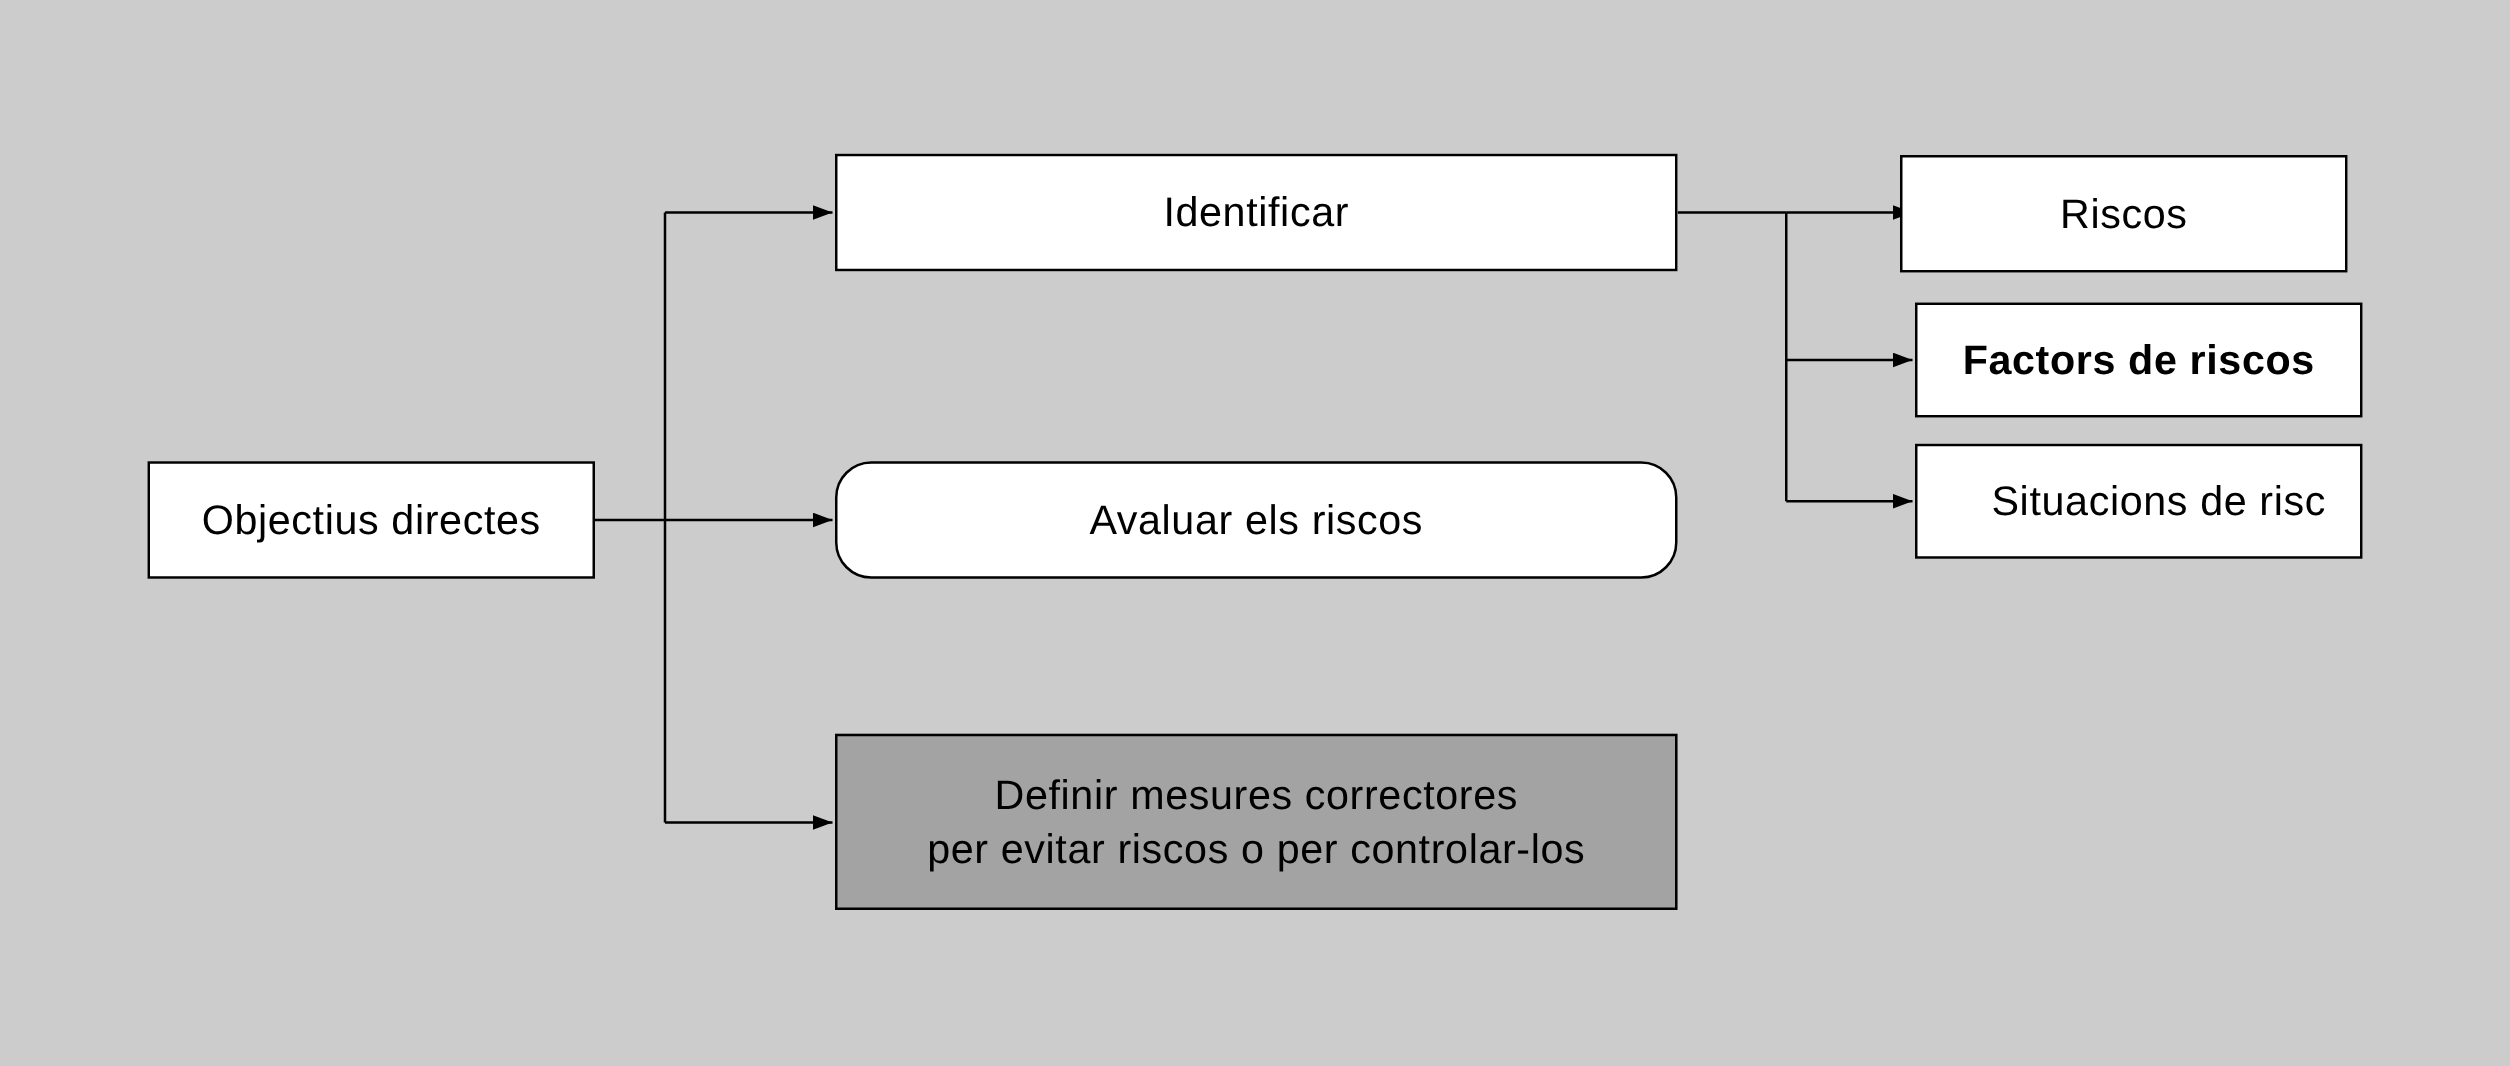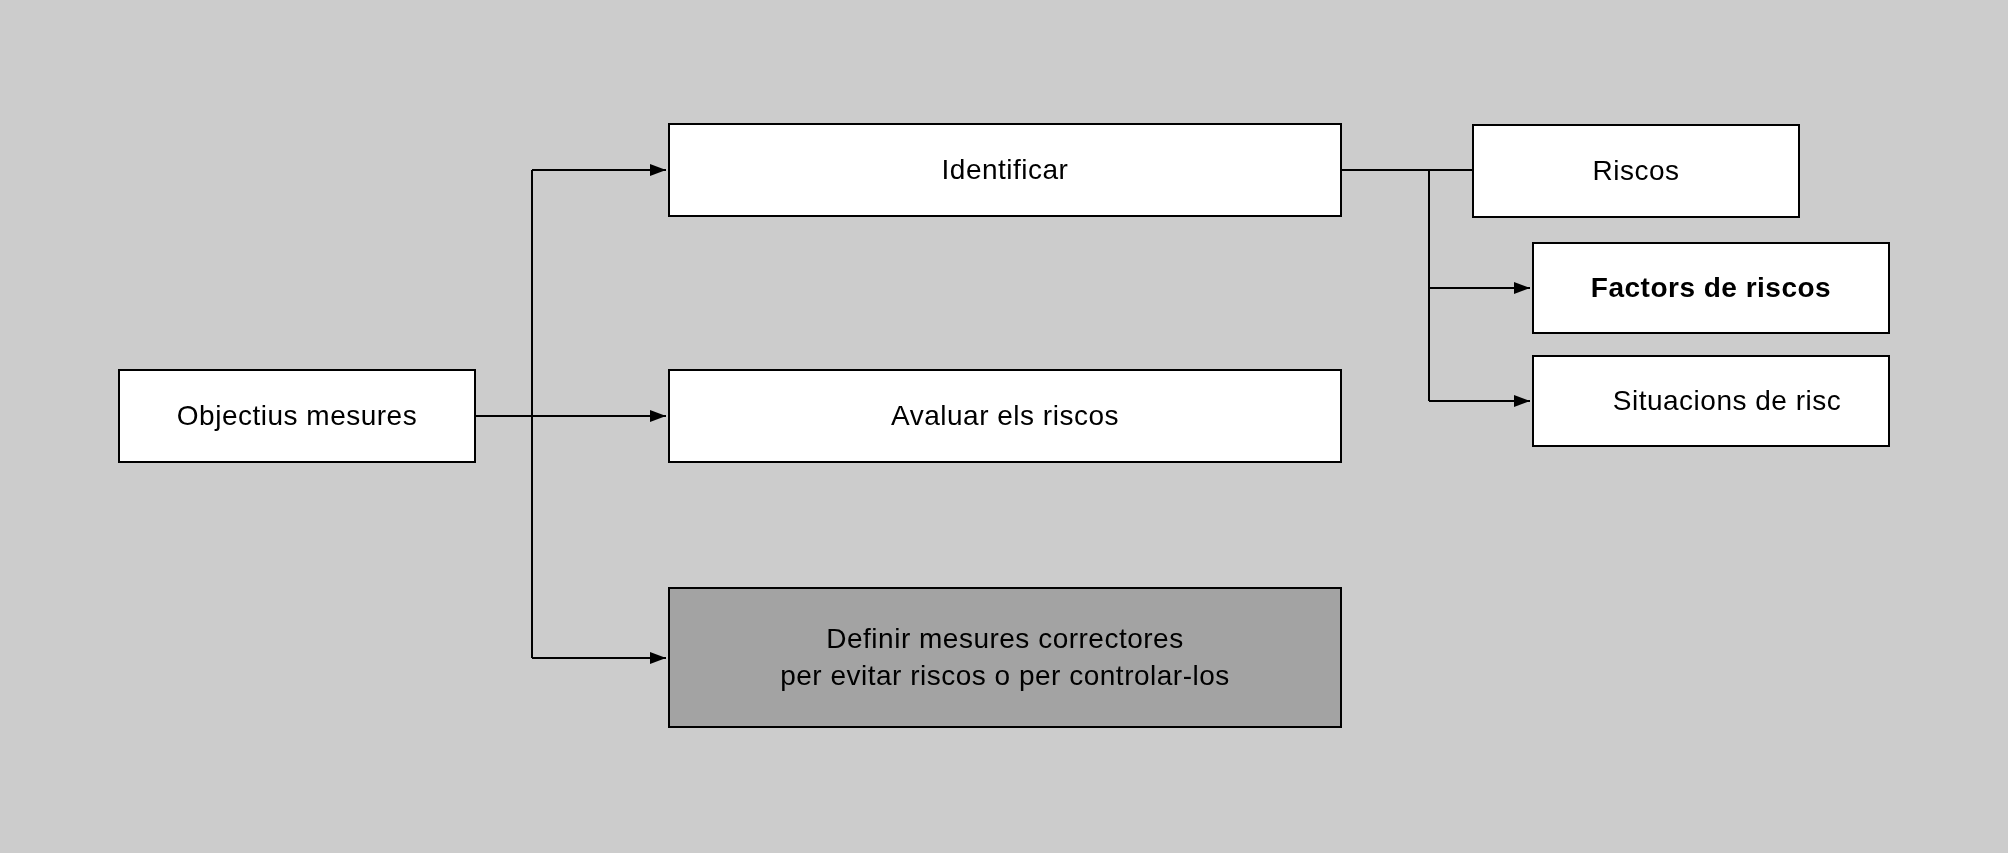--- a/index.html
+++ b/index.html
@@ -25,33 +25,33 @@
   }
   .node {
     position: absolute;
     box-sizing: border-box;
     background: #ffffff;
     border: 2px solid #000000;
     display: flex;
     align-items: center;
     justify-content: center;
     text-align: center;
-    font-size: 28px;
+    font-size: 33px;
     line-height: 1.3;
     letter-spacing: 0.5px;
   }
   .node span {
     white-space: pre-line;
   }
   
   .n-root       { left: 118px;  top: 369px; width: 358px; height: 94px;  }
   .n-identify   { left: 668px;  top: 123px; width: 674px; height: 94px;  }
-  .n-assess     { left: 668px;  top: 369px; width: 674px; height: 94px;  }
+  .n-assess     { left: 668px;  top: 369px; width: 674px; height: 94px; border-radius: 29px;  }
   .n-define     { left: 668px;  top: 587px; width: 674px; height: 141px; }
-  .n-risks      { left: 1472px; top: 124px; width: 328px; height: 94px;  }
+  .n-risks      { left: 1520px; top: 124px; width: 358px; height: 94px;  }
   .n-factors    { left: 1532px; top: 242px; width: 358px; height: 92px; font-weight: bold;  }
   .n-situations { left: 1532px; top: 355px; width: 358px; height: 92px;  }
 
   line {
     stroke: #000000;
     stroke-width: 2px;
   }
 </style>
 </head>
 <body>
@@ -71,21 +71,21 @@
     <line x1="532" y1="658" x2="666" y2="658" marker-end="url(#arrow)" style="stroke: rgb(0, 0, 0);"></line>
 
     <line x1="1342" y1="170" x2="1429" y2="170" style="stroke: rgb(0, 0, 0);"></line>
     <line x1="1429" y1="170" x2="1429" y2="401" style="stroke: rgb(0, 0, 0);"></line>
     <line x1="1429" y1="170" x2="1530" y2="170" marker-end="url(#arrow)" style="stroke: rgb(0, 0, 0);"></line>
     <line x1="1429" y1="288" x2="1530" y2="288" marker-end="url(#arrow)" style="stroke: rgb(0, 0, 0);"></line>
     <line x1="1429" y1="401" x2="1530" y2="401" marker-end="url(#arrow)" style="stroke: rgb(0, 0, 0);"></line>
   </svg>
 
   <div class="node n-root" style="background: rgb(255, 255, 255); border-color: rgb(0, 0, 0);">
-    <span>Objectius mesures</span>
+    <span>Objectius directes</span>
   </div>
 
   <div class="node n-identify" style="background: rgb(255, 255, 255); border-color: rgb(0, 0, 0);">
     <span>Identificar</span>
   </div>
 
   <div class="node n-assess" style="background: rgb(255, 255, 255); border-color: rgb(0, 0, 0);">
     <span>Avaluar els riscos</span>
   </div>
 

